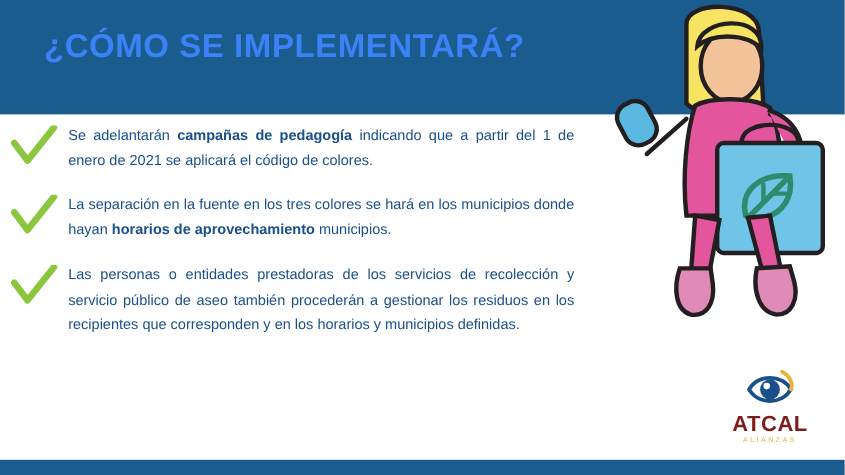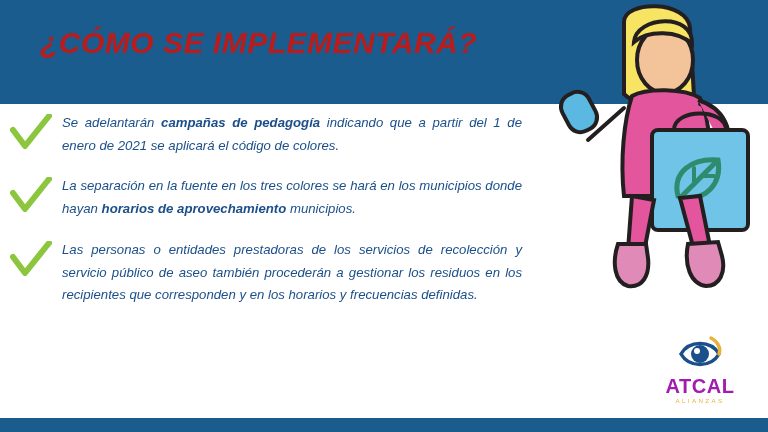--- a/index.html
+++ b/index.html
@@ -27,26 +27,25 @@
     top: 0;
     width: 768px;
     height: 104px;
     background: #1b5c8f;
   }
   .header-title {
     position: absolute;
     left: 40px;
     top: 26px;
     width: 600px;
-    color: #b91c1c;
+    color: #3b82f6;
     font-size: 30px;
     font-weight: bold;
     letter-spacing: 0.5px;
     font-family: "Liberation Sans", sans-serif;
-    font-style: italic;
   }
   
   .footer-band {
     position: absolute;
     left: 0;
     bottom: 0;
     width: 768px;
     height: 14px;
     background: #1b5c8f;
   }
@@ -55,21 +54,20 @@
     position: absolute;
     left: 0;
     top: 112px;
     width: 590px;
   }
   .bullet-row {
     position: relative;
     display: flex;
     align-items: flex-start;
     margin-bottom: 18px;
-    font-style: italic;
   }
   .check {
     width: 62px;
     min-width: 62px;
     text-align: center;
     padding-top: 2px;
   }
   .check svg {
     display: block;
     margin: 0 auto;
@@ -101,21 +99,21 @@
     width: 92px;
     height: 74px;
     text-align: center;
   }
   .logo-mark {
     width: 46px;
     height: 40px;
     margin: 0 auto 2px auto;
   }
   .logo-word {
-    color: #a21caf;
+    color: #7f1d1d;
     font-size: 20px;
     font-weight: bold;
     letter-spacing: 0.5px;
     line-height: 1;
     font-family: "Liberation Sans", sans-serif;
   }
   .logo-sub {
     color: #e8b33a;
     font-size: 6.2px;
     letter-spacing: 2.4px;
@@ -191,21 +189,21 @@
         <span>La separación en la fuente en los tres colores se hará en los municipios donde hayan </span><b>horarios de aprovechamiento</b><span> municipios.</span>
       </div>
     </div>
 
     <div class="bullet-row">
       <div class="check">
         <svg width="44" height="40" viewBox="0 0 44 40" xmlns="http://www.w3.org/2000/svg">
           <path d="M4 16 L16 32 L40 2" fill="none" stroke="#8cc63f" stroke-width="6" stroke-linecap="round" stroke-linejoin="round"></path>
         </svg>
       </div>
-      <div class="bullet-text">Las personas  o entidades prestadoras de los servicios de recolección y servicio público de aseo también procederán a gestionar los residuos en los recipientes que corresponden y en los horarios y frecuencias definidas.</div>
+      <div class="bullet-text">Las personas  o entidades prestadoras de los servicios de recolección y servicio público de aseo también procederán a gestionar los residuos en los recipientes que corresponden y en los horarios y municipios definidas.</div>
     </div>
 
   </div>
 
   <div class="logo">
     <div class="logo-mark">
       <svg width="46" height="40" viewBox="0 0 46 40" xmlns="http://www.w3.org/2000/svg">
         <path d="M4 20 C12 6 34 6 42 20 C34 34 12 34 4 20 Z" fill="none" stroke="#1b4f8a" stroke-width="3.5"></path>
         <circle cx="23" cy="20" r="9" fill="#1b4f8a"></circle>
         <circle cx="20" cy="17" r="3" fill="#ffffff"></circle>

